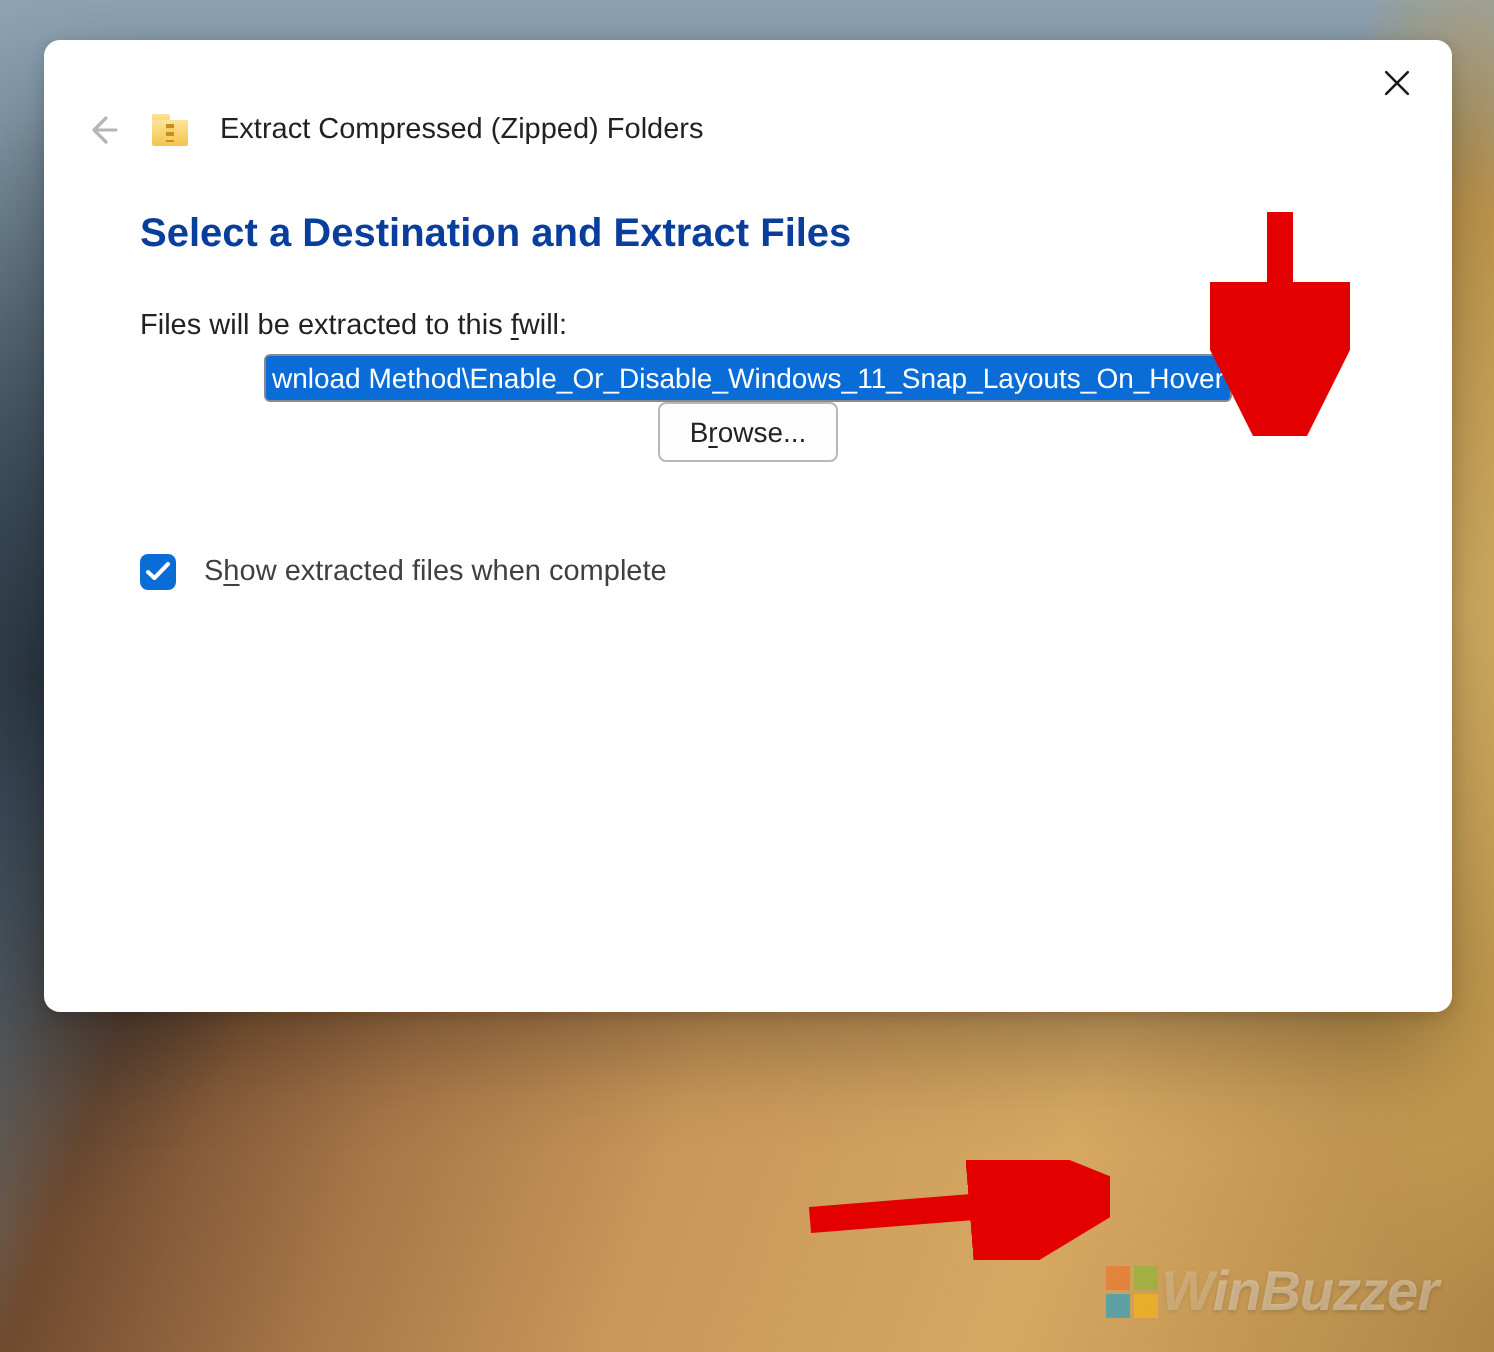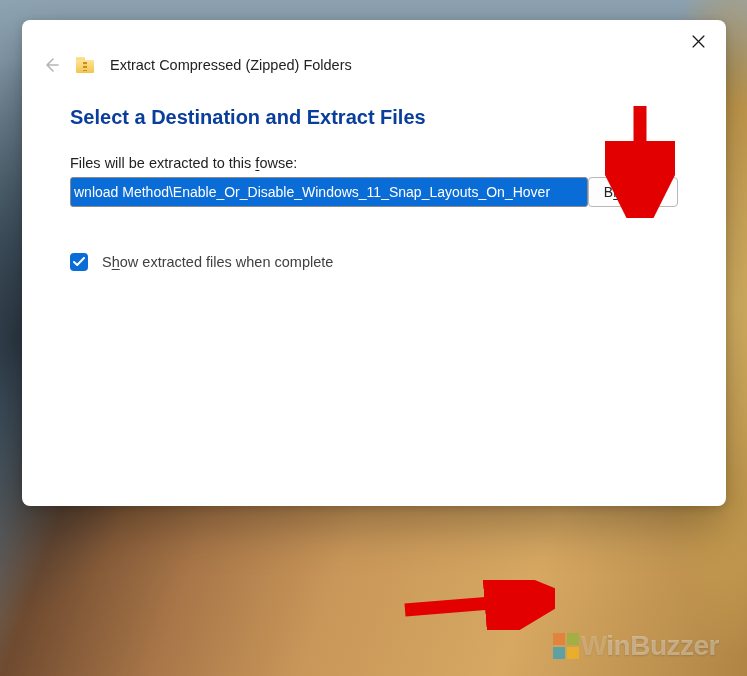--- a/index.html
+++ b/index.html
@@ -21,20 +21,21 @@
     }
     .watermark {
       position: absolute;
       right: 28px; bottom: 14px;
       font-size: 28px;
       font-weight: 600;
       color: rgba(255,255,255,0.35);
       letter-spacing: -0.5px;
       text-shadow: 0 1px 2px rgba(0,0,0,0.15);
       pointer-events: none;
+      font-style: italic;
     }
     .watermark .logo-sq {
       display: inline-block;
       width: 26px; height: 26px;
       position: relative;
       top: 4px;
       margin-right: 2px;
     }
     .watermark .logo-sq span {
       position: absolute; width: 12px; height: 12px;
@@ -109,20 +110,21 @@
     }
     .field-label {
       font-size: 14.5px;
       color: #222;
       margin-bottom: 6px;
     }
     .path-row {
       display: flex;
       align-items: center;
       gap: 0;
+      flex-direction: column;
     }
     .path-input {
       flex: 1;
       height: 30px;
       border: 1px solid #8a8a8a;
       border-radius: 3px;
       padding: 0 2px;
       font-size: 14px;
       color: #fff;
       background: #0a6cd6;
@@ -221,21 +223,21 @@
       <div class="fi-body"></div>
       <div class="fi-zip"></div>
     </div>
     <div class="header-title">Extract Compressed (Zipped) Folders</div>
   </div>
 
   <div class="content">
     <h1 class="main-heading">Select a Destination and Extract Files</h1>
 
     <div class="field-label">
-      <span>Files will be extracted to this </span><span class="u">f</span><span>owse:</span>
+      <span>Files will be extracted to this </span><span class="u">f</span><span>will:</span>
     </div>
 
     <div class="path-row">
       <div class="path-input">
         <span>wnload Method\Enable_Or_Disable_Windows_11_Snap_Layouts_On_Hover</span>
       </div>
       <button class="browse-btn">
         <span>B</span><span class="u">r</span><span>owse...</span>
       </button>
     </div>

